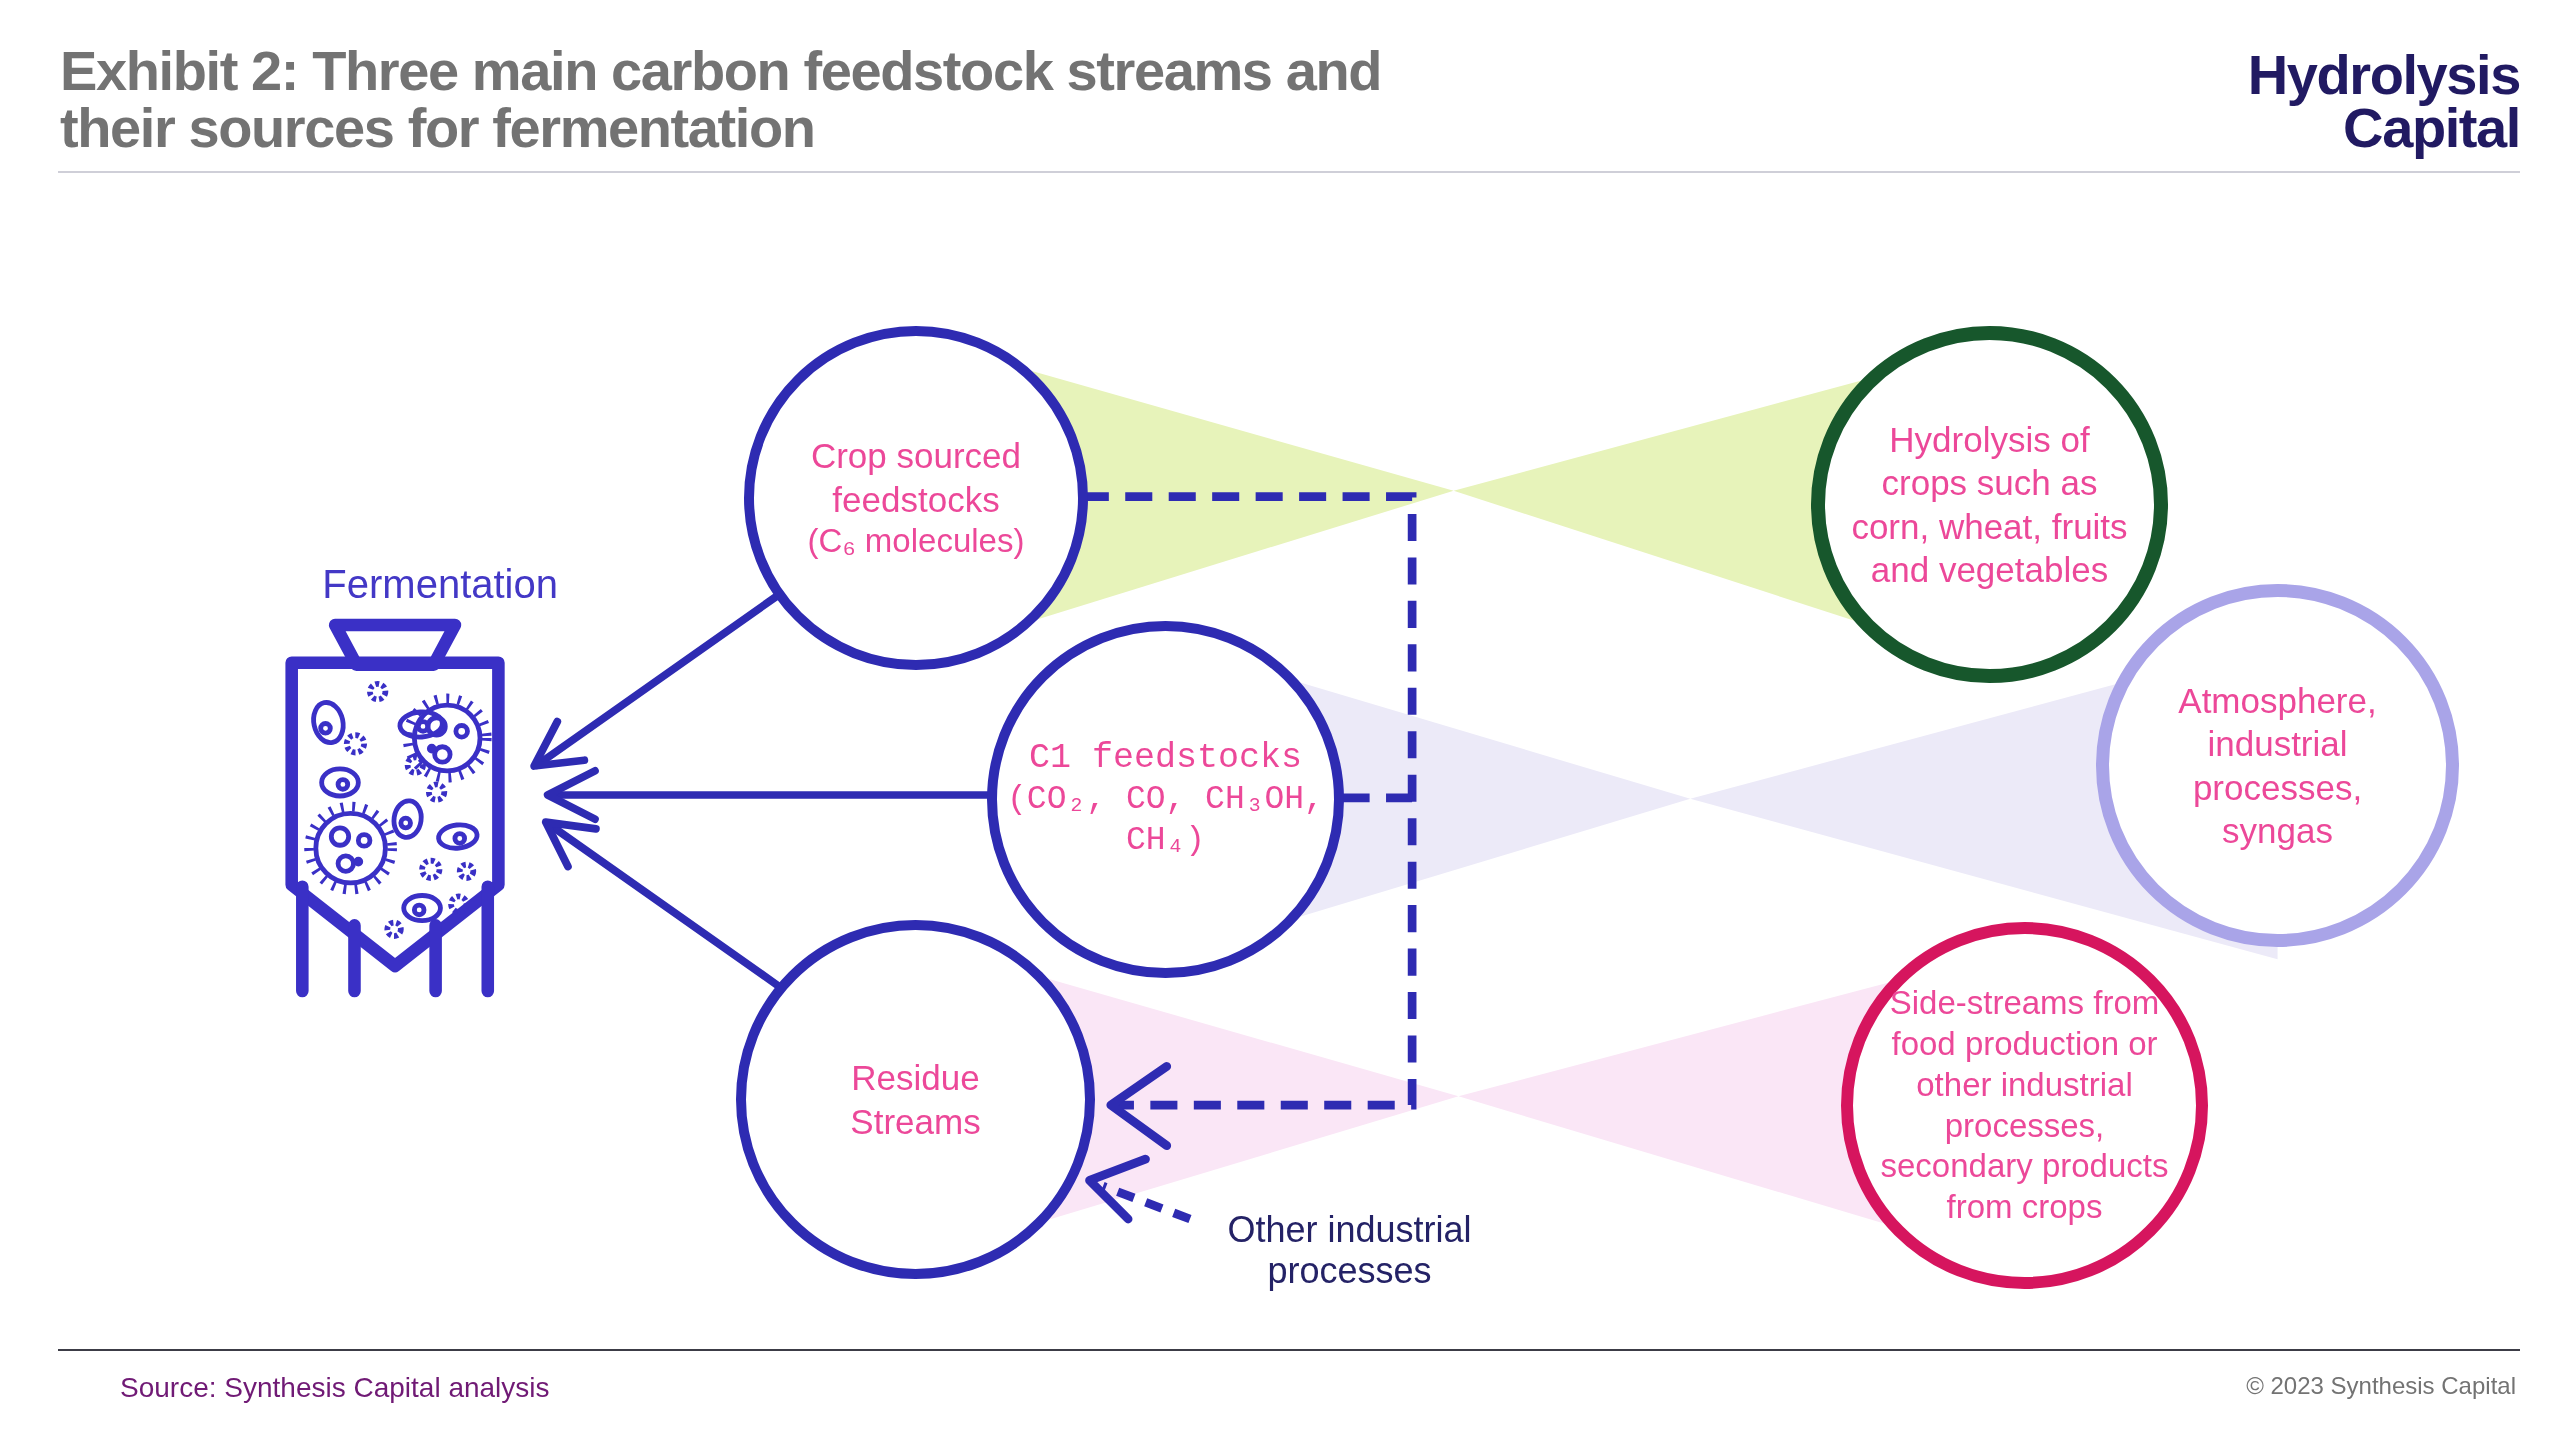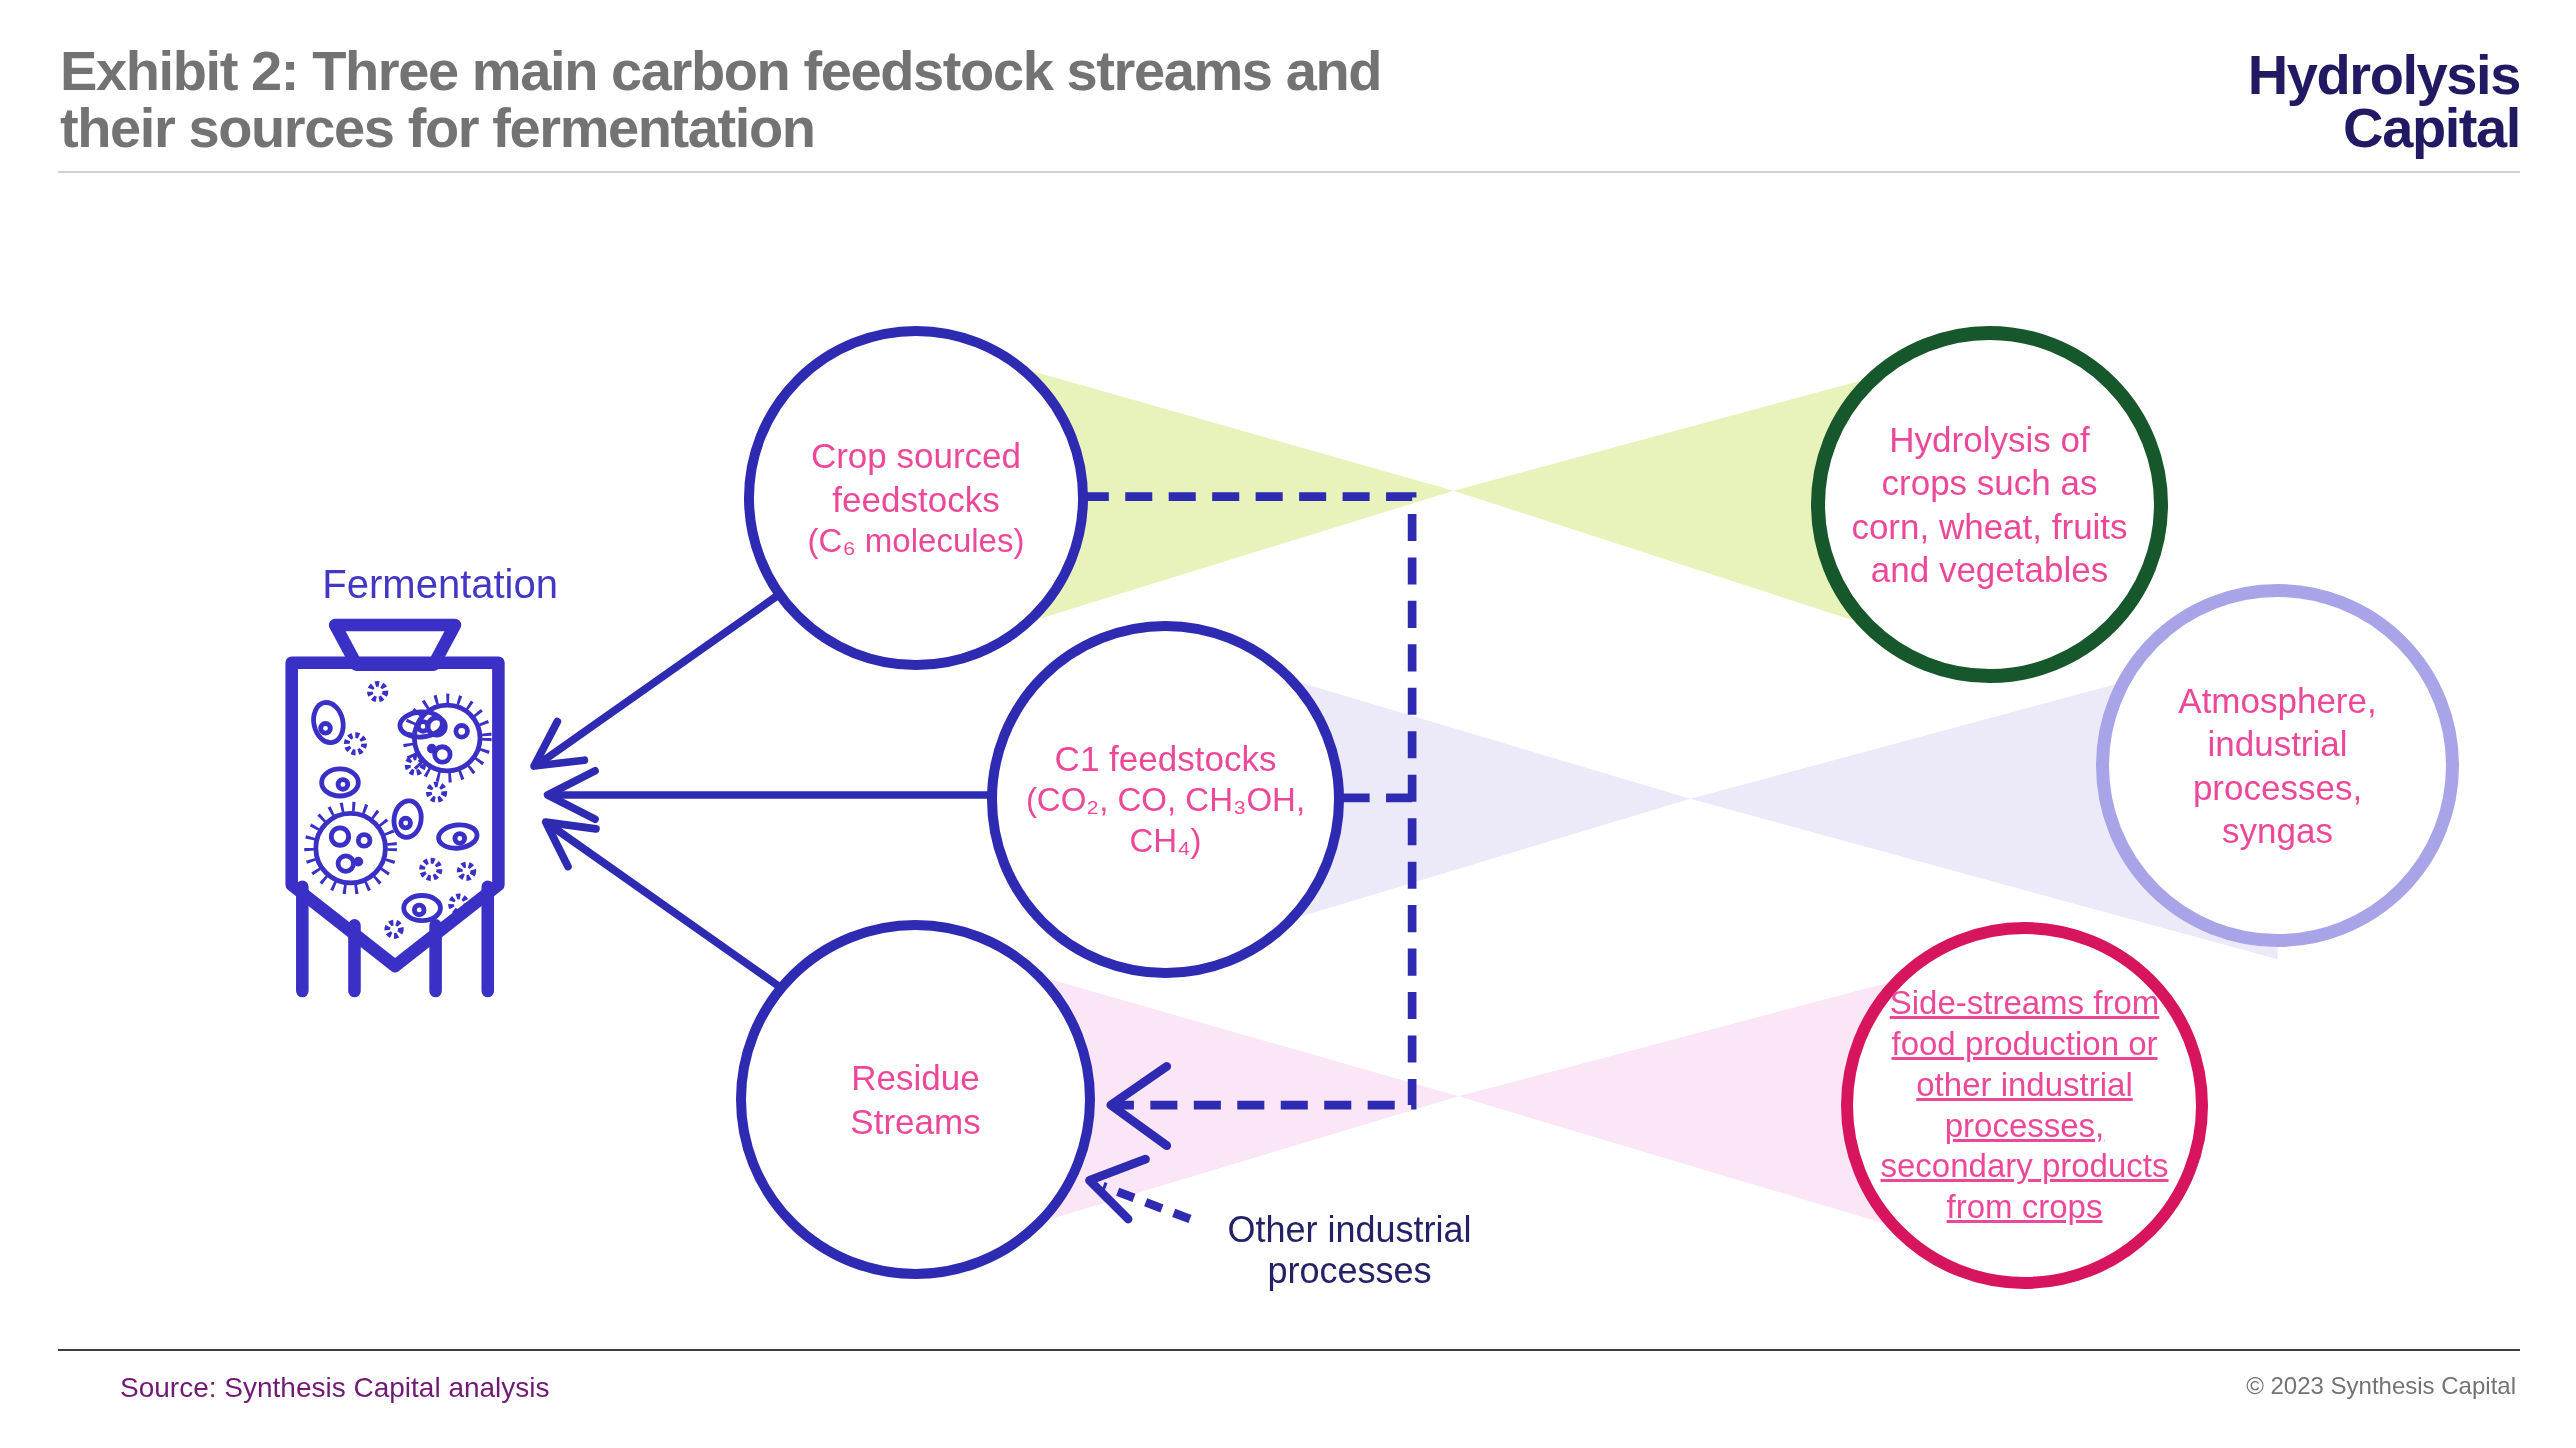--- a/index.html
+++ b/index.html
@@ -30,26 +30,26 @@
   }
   .node-circle {
     position:absolute; border-style:solid; border-radius:50%;
     background:#ffffff; display:flex; flex-direction:column;
     align-items:center; justify-content:center; text-align:center;
     color:#ec4899; white-space:pre-line;
   }
   .node-label   { font-size:35px; line-height:1.24; }
   .node-sublabel{ font-size:33px; line-height:1.24; }
   .node-crop      { left:744px;  top:326px; width:344px; height:344px; border-width:10.6px; }
-  .node-c1        { left:987px; top:621px; width:357px; height:357px; border-width:10.6px; }
+  .node-c1        { left:987px; top:621px; width:357px; height:357px; border-width:10.6px;font-family:Liberation Mono, monospace; }
   .node-residue   { left:736px;  top:920px; width:359px; height:359px; border-width:10.6px; }
   .node-hydrolysis{ left:1811px; top:326px; width:357px; height:357px; border-width:14.5px; }
   .node-atmosphere{ left:2096px; top:584px; width:363px; height:363px; border-width:13.5px; }
   .node-sidestreams{ left:1841px; top:922px; width:367px; height:367px; border-width:12.6px; }
-  .node-sidestreams .node-label { font-size:33px;text-decoration:underline; }
+  .node-sidestreams .node-label { font-size:33px; }
   .other-industrial-label {
     left:1183px; top:1209px; width:333px; text-align:center;
     font-size:36px; line-height:1.15; color:#242266; white-space:pre-line;
   }
   
   .source-note { left:120px; top:1372px; font-size:28px; color:#701a75; }
   .copyright   { right:60px; top:1372px; font-size:24px; color:#737373; }
 </style>
 </head>
 <body>

